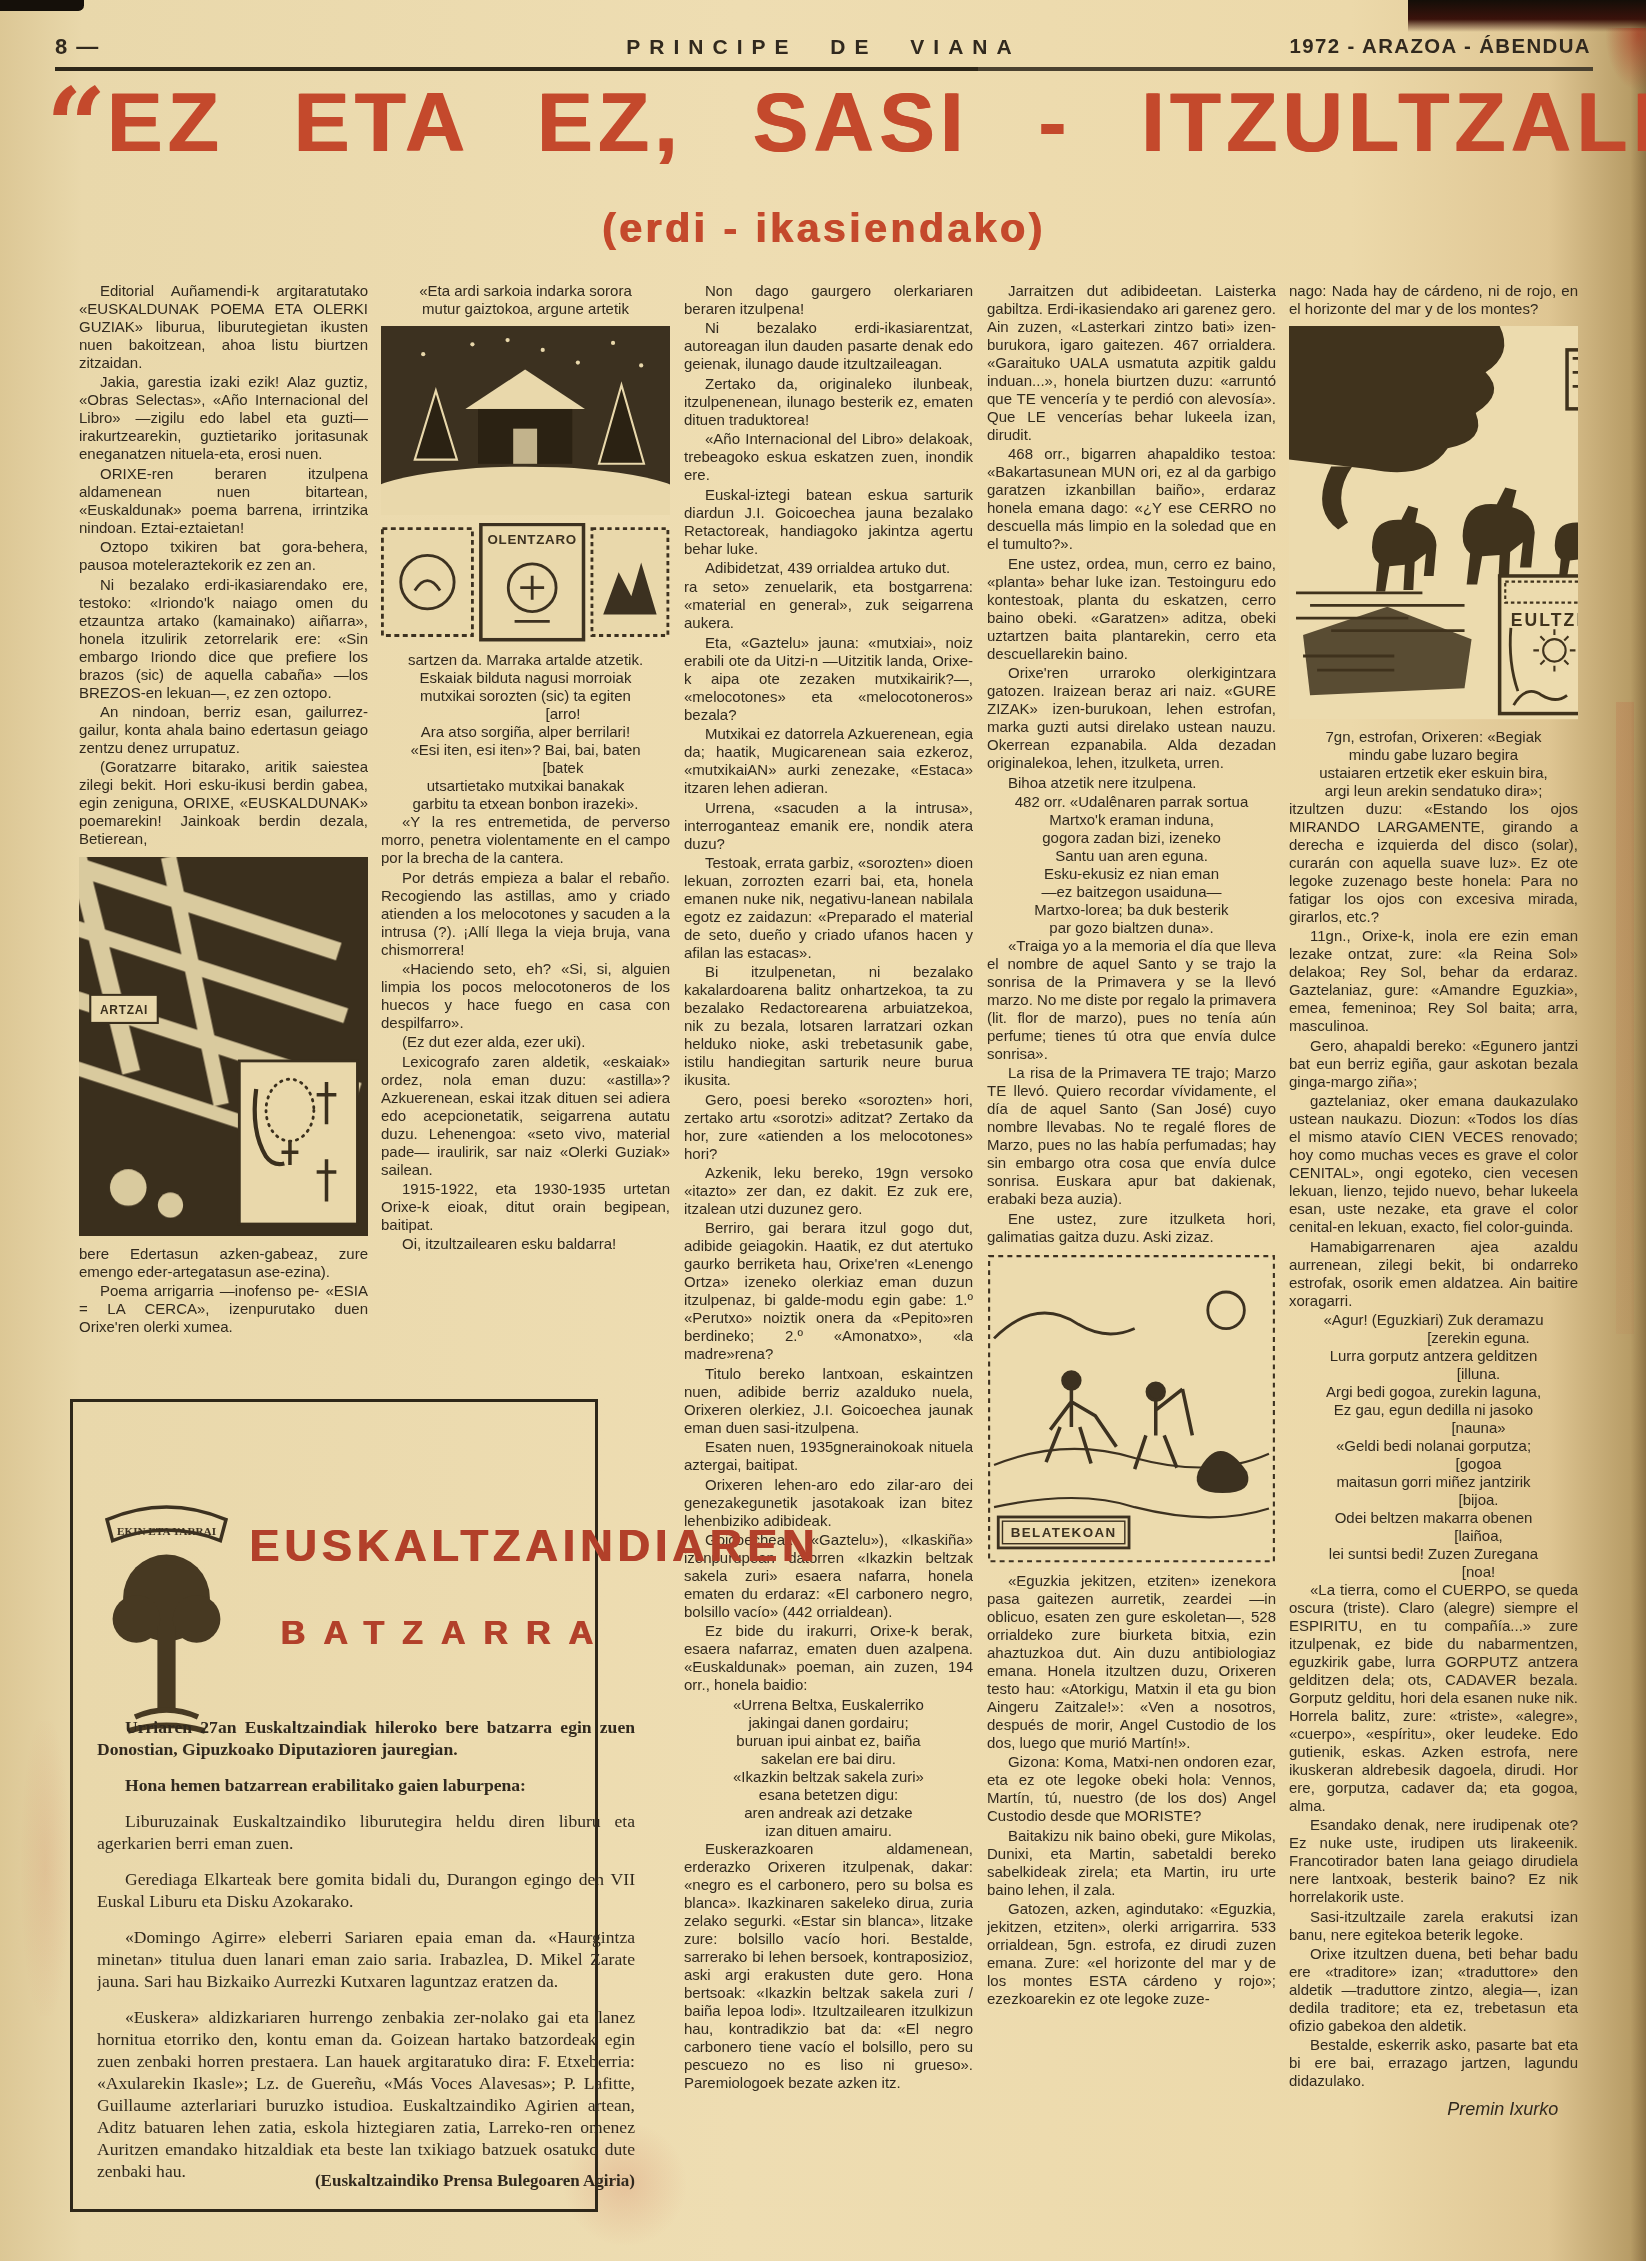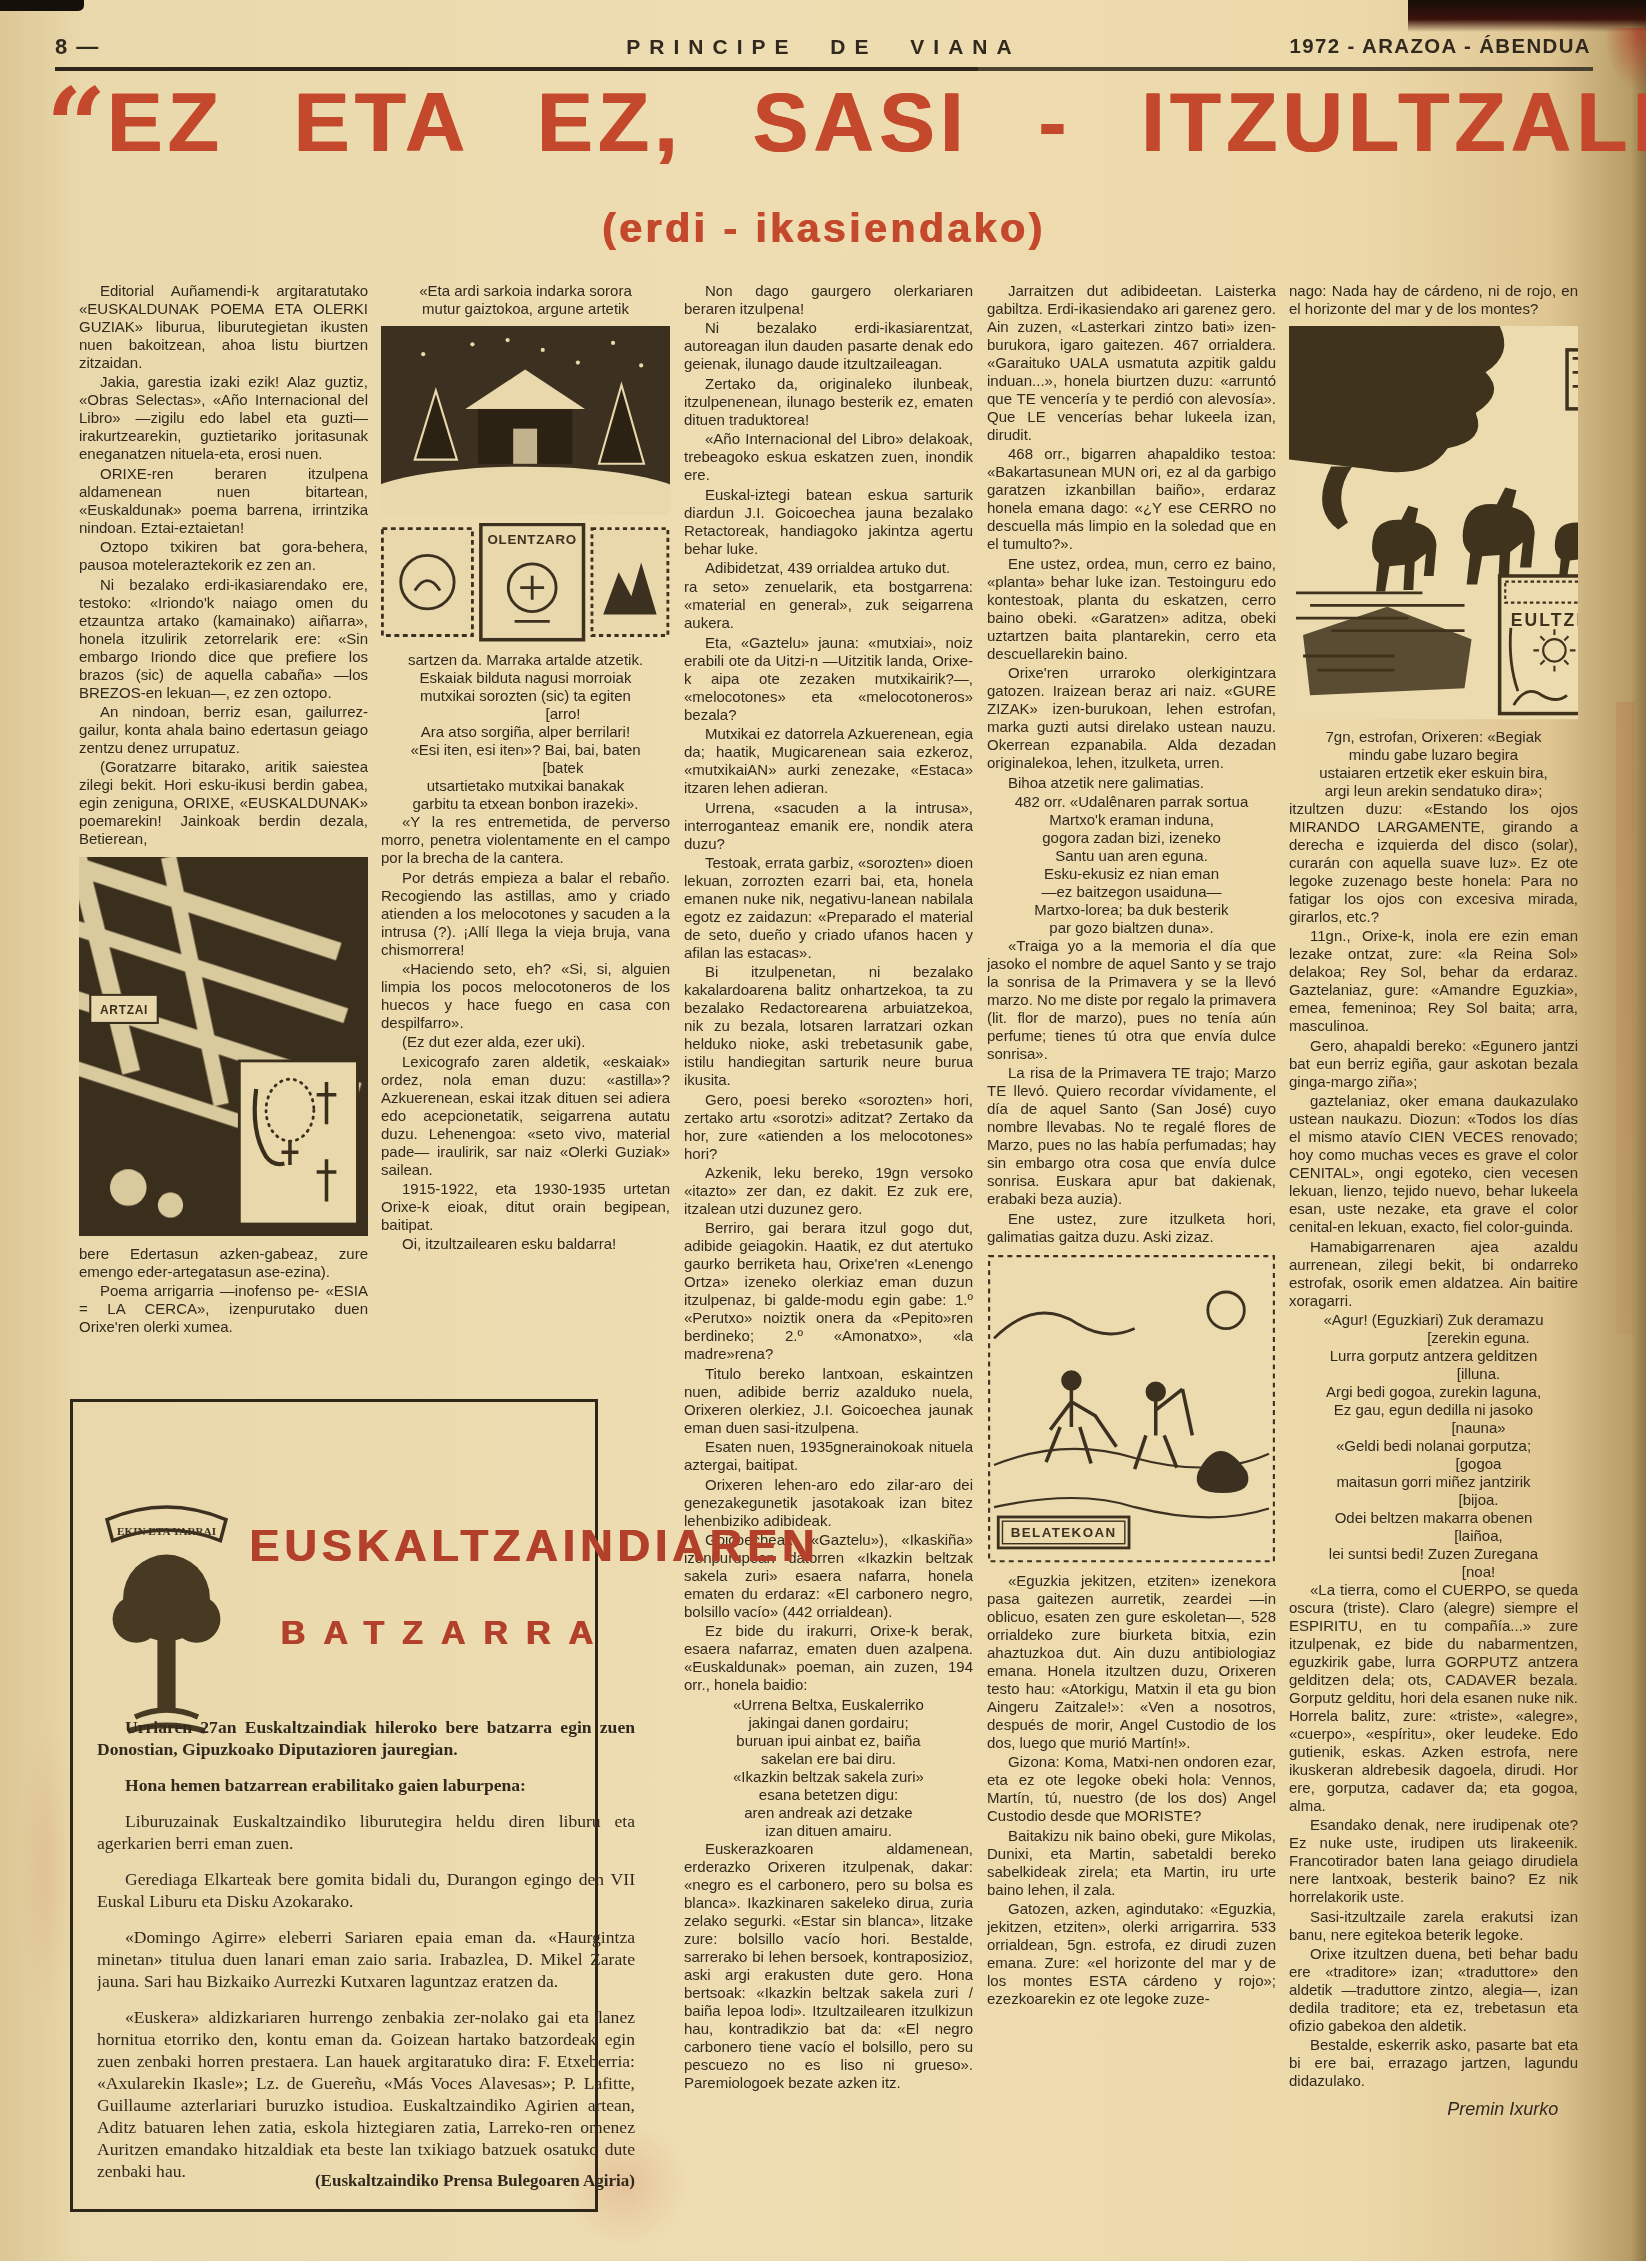--- a/index.html
+++ b/index.html
@@ -210,30 +210,30 @@
         <p>Euskerazkoaren aldamenean, erderazko Orixeren itzulpenak, dakar: «negro es el carbonero, pero su bolsa es blanca». Ikazkinaren sakeleko dirua, zuria zelako segurki. «Estar sin blanca», litzake zure: bolsillo vacío hori. Bestalde, sarrerako bi lehen bersoek, kontraposizioz, aski argi erakusten dute gero. Hona bertsoak: «Ikazkin beltzak sakela zuri / baiña lepoa lodi». Itzultzailearen itzulkizun hau, kontradikzio bat da: «El negro carbonero tiene vacío el bolsillo, pero su pescuezo no es liso ni grueso». Paremiologoek bezate azken itz.</p>
       </div>
   </div>
 
   <div class="col c4">
     <div>
         <p>Jarraitzen dut adibideetan. Laisterka gabiltza. Erdi-ikasiendako ari garenez gero. Ain zuzen, «Lasterkari zintzo bati» izen-burukora, igaro gaitezen. 467 orrialdera. «Garaituko UALA usmatuta azpitik galdu induan...», honela biurtzen duzu: «arruntó que TE vencería y te perdió con alevosía». Que LE vencerías behar lukeela izan, dirudit.</p>
         <p>468 orr., bigarren ahapaldiko testoa: «Bakartasunean MUN ori, ez al da garbigo garatzen izkanbillan baiño», erdaraz honela emana dago: «¿Y ese CERRO no descuella más limpio en la soledad que en el tumulto?».</p>
         <p>Ene ustez, ordea, mun, cerro ez baino, «planta» behar luke izan. Testoinguru edo kontestoak, planta du eskatzen, cerro baino obeki. «Garatzen» aditza, obeki uztartzen baita plantarekin, cerro eta descuellarekin baino.</p>
         <p>Orixe'ren urraroko olerkigintzara gatozen. Iraizean beraz ari naiz. «GURE ZIZAK» izen-burukoan, lehen estrofan, marka guzti autsi direlako ustean nauzu. Okerrean ezpanabila. Alda dezadan originalekoa, lehen, itzulketa, urren.</p>
-        <p>Bihoa atzetik nere galimatias.</p>
+        <p>Bihoa atzetik nere itzulpena.</p>
         <p class="vs">482 orr. «Udalênaren parrak sortua
 Martxo'k eraman induna,
 gogora zadan bizi, izeneko
 Santu uan aren eguna.
 Esku-ekusiz ez nian eman
 —ez baitzegon usaiduna—
 Martxo-lorea; ba duk besterik
 par gozo bialtzen duna».</p>
-        <p>«Traiga yo a la memoria el día que jasoko el nombre de aquel Santo y se trajo la sonrisa de la Primavera y se la llevó marzo. No me diste por regalo la primavera (lit. flor de marzo), pues no tenía aún perfume; tienes tú otra que envía dulce sonrisa».</p>
+        <p>«Traiga yo a la memoria el día que lleva el nombre de aquel Santo y se trajo la sonrisa de la Primavera y se la llevó marzo. No me diste por regalo la primavera (lit. flor de marzo), pues no tenía aún perfume; tienes tú otra que envía dulce sonrisa».</p>
         <p>La risa de la Primavera TE trajo; Marzo TE llevó. Quiero recordar vívidamente, el día de aquel Santo (San José) cuyo nombre llevabas. No te regalé flores de Marzo, pues no las había perfumadas; hay sin embargo otra cosa que envía dulce sonrisa. Euskara apur bat dakienak, erabaki beza auzia).</p>
         <p>Ene ustez, zure itzulketa hori, galimatias gaitza duzu. Aski zizaz.</p>
       </div>
     <div class="ill">
       <svg viewBox="0 0 411 440" xmlns="http://www.w3.org/2000/svg" style="font-size:21.5px">
         <rect x="3" y="3" width="405" height="434" fill="#ecdbae" stroke="#3c3120" stroke-width="3" stroke-dasharray="7 6"></rect>
         <path d="M10 300 q100 -40 200 -10 q110 30 191 -6" fill="none" stroke="#3c3120" stroke-width="3"></path>
         <path d="M10 360 q120 -26 200 0 q110 28 191 2" fill="none" stroke="#3c3120" stroke-width="3"></path>
         <path d="M10 120 q60 -60 120 -20 q40 24 80 6" fill="none" stroke="#3c3120" stroke-width="4"></path>
         <circle cx="340" cy="80" r="26" fill="none" stroke="#3c3120" stroke-width="4"></circle>

